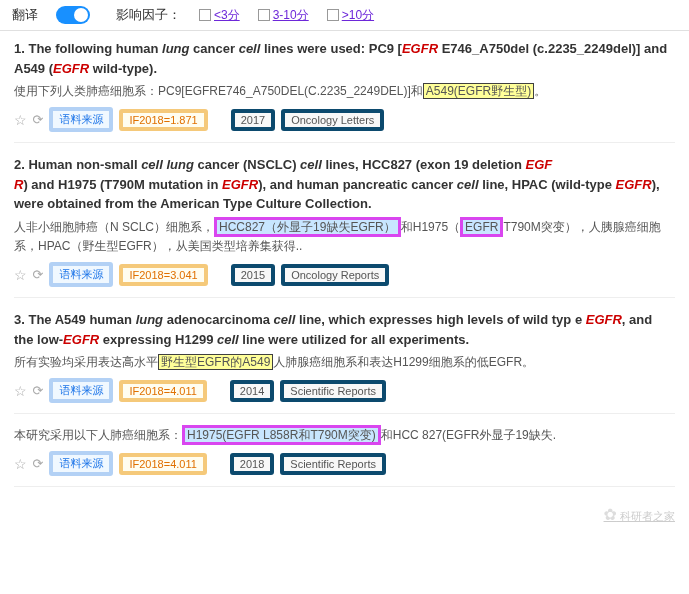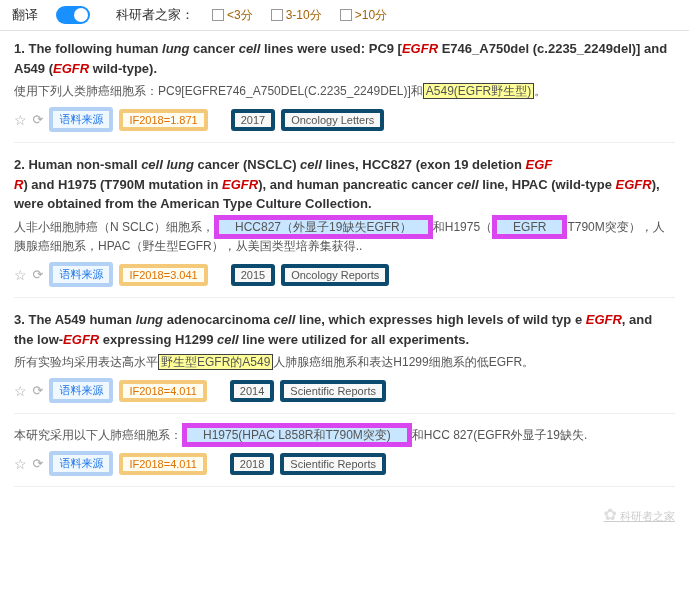--- a/index.html
+++ b/index.html
@@ -49,21 +49,22 @@
     .impact-label {
       font-size: 13px;
       color: #333;
       margin-left: 8px;
     }
     .filter-item {
       display: flex;
       align-items: center;
       gap: 3px;
       font-size: 12px;
-      color: #a16207;
+      color: #6d28d9;
+      text-decoration: underline;
     }
     .checkbox {
       width: 12px;
       height: 12px;
       border: 1px solid #999;
       display: inline-block;
     }
 
     
     .content {
@@ -90,22 +91,22 @@
 
     .chinese-text {
       font-size: 12px;
       color: #555;
       line-height: 1.6;
       margin-bottom: 6px;
     }
 
     .highlight-blue {
       background: #c8e6ff;
-      border: 5px solid #d946ef;
-      padding: 0 16px;
+      border: 3px solid #d946ef;
+      padding: 0 2px;
       display: inline;
     }
 
     em {
       font-style: italic;
       color: #333;
     }
 
     .meta-row {
       display: flex;
@@ -157,21 +158,21 @@
       border: 1px solid #404040;
       padding: 0px 2px;
     }
   </style>
 </head>
 <body>
 
 <div class="header-bar">
   <span class="translate-label">翻译</span>
   <div class="toggle-switch"></div>
-  <span class="impact-label">科研者之家：</span>
+  <span class="impact-label">影响因子：</span>
   <div class="filter-item">
     <div class="checkbox"></div>
     <span>&lt;3分</span>
   </div>
   <div class="filter-item">
     <div class="checkbox"></div>
     <span>3-10分</span>
   </div>
   <div class="filter-item">
     <div class="checkbox"></div>
@@ -231,21 +232,21 @@
       <span class="refresh-icon">⟳</span>
       <span class="tag tag-source">语料来源</span>
       <span class="tag tag-if">IF2018=4.011</span>
       <span class="tag tag-year">2014</span>
       <span class="tag tag-journal">Scientific Reports</span>
     </div>
   </div>
 
   <div class="result-item">
     <div class="chinese-text">
-      本研究采用以下人肺癌细胞系：<span class="highlight-blue">H1975(HPAC L858R和T790M突变)</span>和HCC 827(EGFR外显子19缺失.
+      本研究采用以下人肺癌细胞系：<span class="highlight-blue">H1975(EGFR L858R和T790M突变)</span>和HCC 827(EGFR外显子19缺失.
     </div>
     <div class="meta-row">
       <span class="star-icon">☆</span>
       <span class="refresh-icon">⟳</span>
       <span class="tag tag-source">语料来源</span>
       <span class="tag tag-if">IF2018=4.011</span>
       <span class="tag tag-year">2018</span>
       <span class="tag tag-journal">Scientific Reports</span>
     </div>
   </div>

